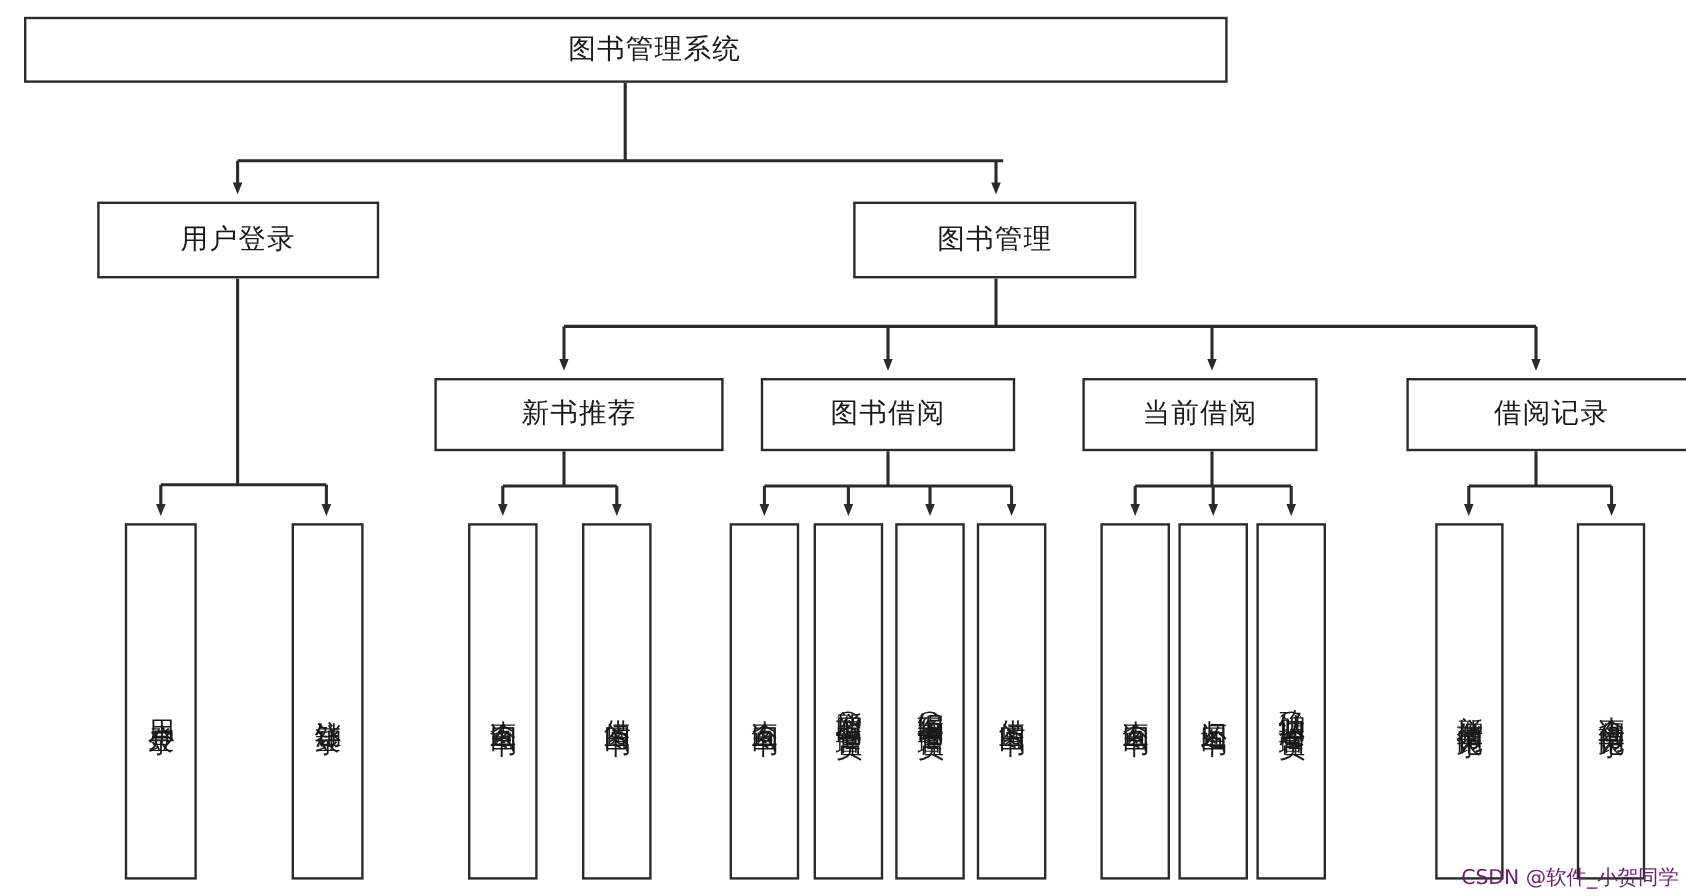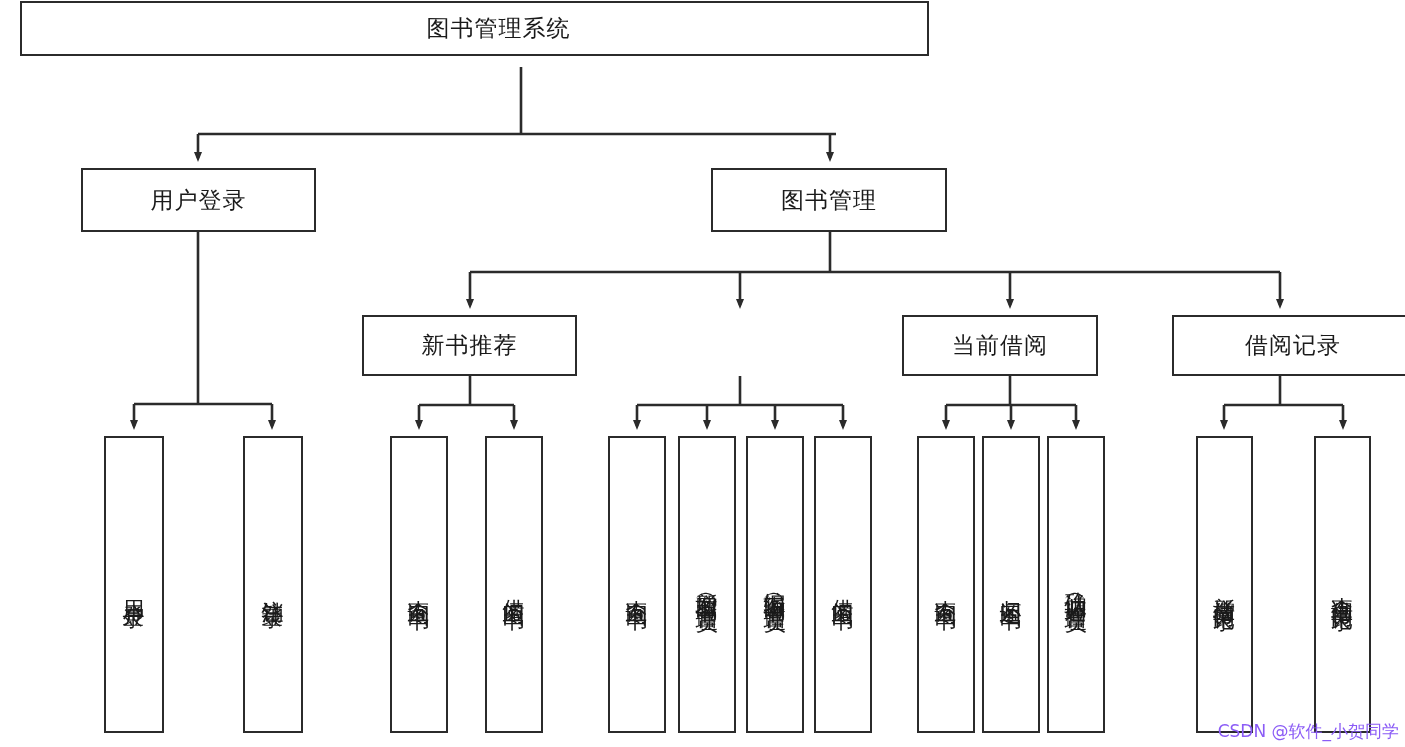--- a/index.html
+++ b/index.html
@@ -36,21 +36,21 @@
     text-orientation:upright;
     letter-spacing:3px;
     line-height:1.05;
     padding-top:6px;
   }
   svg.edges{position:absolute;left:0;top:0;width:1405px;height:747px;z-index:1;}
   .watermark{
     position:absolute;
     right:6px;bottom:4px;
     font-size:17px;
-    color:#8b5cf6;
+    color:#701a75;
     z-index:5;
     white-space:nowrap;
     pointer-events:none;
   }
 </style>
 </head>
 <body>
 
 <div id="canvas">
 
@@ -97,36 +97,39 @@
       <path d="M1011,405 L1011,426" marker-end="url(#arrow)"></path>
       <path d="M1076,405 L1076,426" marker-end="url(#arrow)"></path>
 
       <path d="M1280,376 L1280,405"></path>
       <path d="M1224,405 L1343,405"></path>
       <path d="M1224,405 L1224,426" marker-end="url(#arrow)"></path>
       <path d="M1343,405 L1343,426" marker-end="url(#arrow)"></path>
     </g>
   </svg>
 
-  <div class="node h" style="left:20px;top:1px;width:909px;height:55px;padding-left:48px;">
+  <div class="node h" style="left:20px;top:14px;width:1003px;height:55px;padding-left:48px;">
     <span class="lbl">图书管理系统</span>
   </div>
 
   <div class="node h" style="left:81px;top:168px;width:235px;height:64px;">
     <span class="lbl">用户登录</span>
   </div>
 
   <div class="node h" style="left:711px;top:168px;width:236px;height:64px;">
     <span class="lbl">图书管理</span>
   </div>
 
-  <div class="node h" style="left:362px;top:315px;width:215px;height:61px;">
+  <div class="node h" style="left:362px;top:315px;width:241px;height:61px;">
     <span class="lbl">新书推荐</span>
   </div>
 
+  <div class="node h" style="left:634px;top:315px;width:212px;height:61px;">
+    <span class="lbl">图书借阅</span>
+  </div>
 
   <div class="node h" style="left:902px;top:315px;width:196px;height:61px;">
     <span class="lbl">当前借阅</span>
   </div>
 
   <div class="node h" style="left:1172px;top:315px;width:242px;height:61px;">
     <span class="lbl">借阅记录</span>
   </div>
 
   <div class="node v" style="left:104px;top:436px;width:60px;height:297px;">

